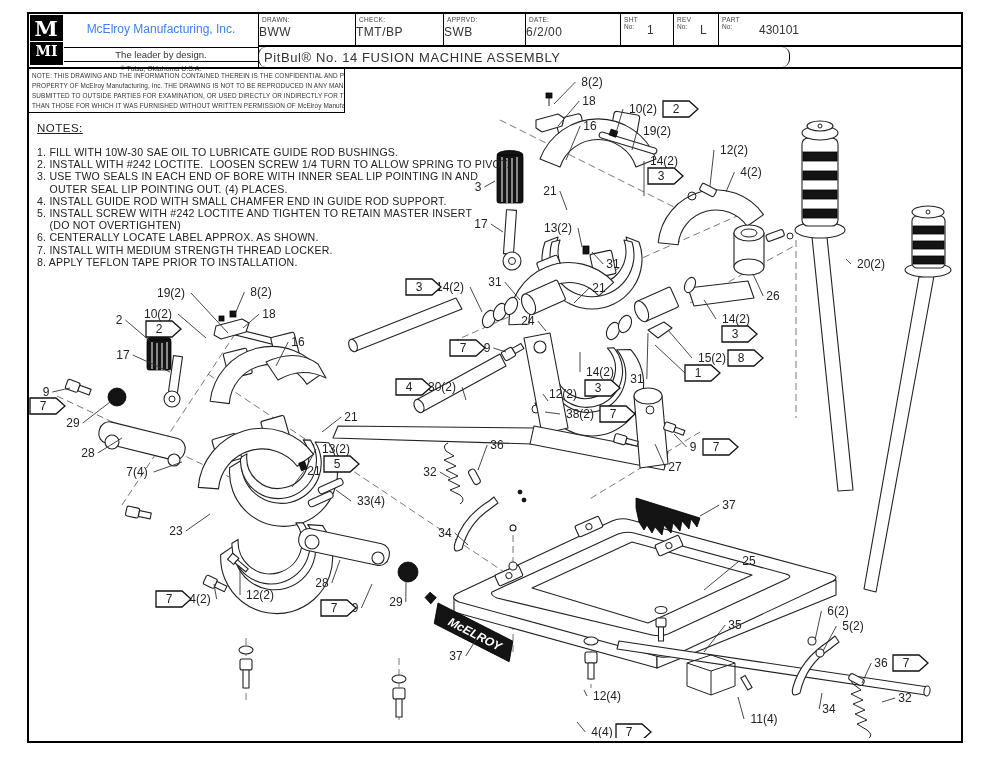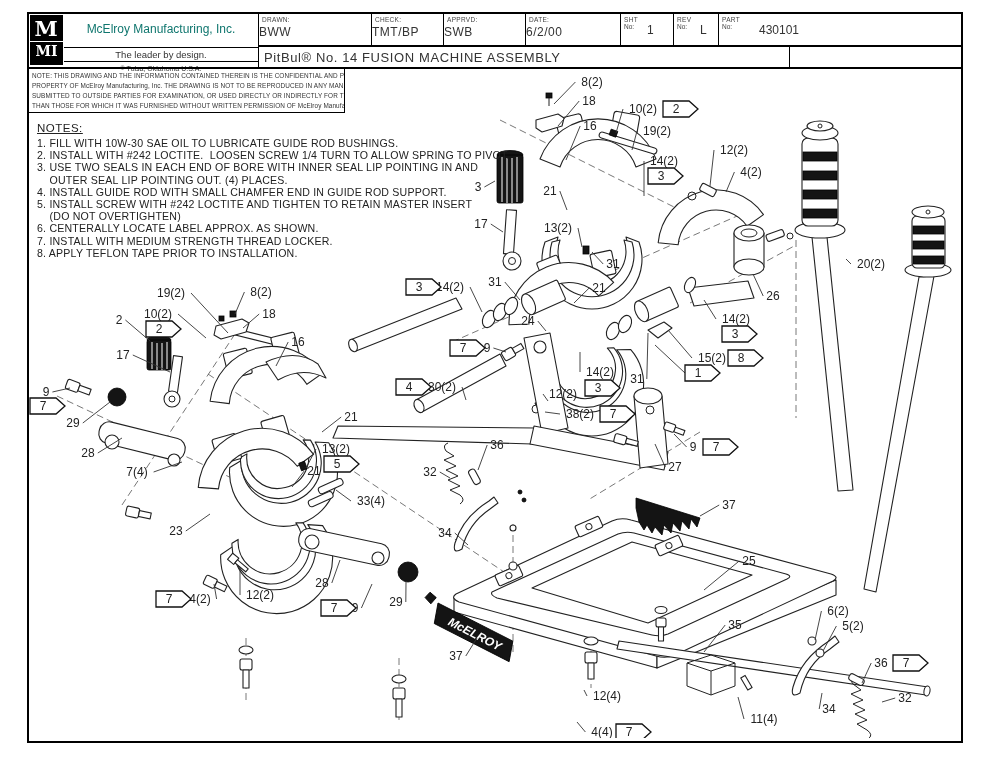--- a/index.html
+++ b/index.html
@@ -6,36 +6,36 @@
     font-family:"Liberation Sans",sans-serif;color:#111;}
   #page{position:relative;width:993px;height:768px;background:#fff;overflow:hidden;}
   #frame{position:absolute;left:27px;top:12px;width:932px;height:727px;border:2.5px solid #000;}
   .abs{position:absolute;}
   
   #logo{left:1px;top:1px;width:33px;height:50px;background:#000;color:#fff;text-align:center;
     font-family:"DejaVu Serif",serif;font-weight:bold;line-height:1;}
   #logo .l1{font-size:21px;margin-top:3px;letter-spacing:1px;}
   #logo .l2{font-size:14px;margin-top:2px;border-top:1.5px solid #fff;padding-top:2px;}
   #companyCell{left:35px;top:0;width:194px;height:53px;border-right:1.5px solid #000;}
-  #companyName{height:25px;border-bottom:1.2px solid #000;font-size:12px;text-align:center;padding-top:8px;color:#0f766e;}
+  #companyName{height:25px;border-bottom:1.2px solid #000;font-size:12px;text-align:center;padding-top:8px;color:#3b82f6;}
   #tagline{height:12px;border-bottom:1.2px solid #000;font-size:9.5px;text-align:center;padding-top:1px;color:#333;}
   #locationRow{font-size:7px;text-align:center;padding-top:3px;color:#333;}
   .cell{top:0;height:31px;border-left:1.5px solid #000;box-sizing:border-box;}
   .cell .lab{position:absolute;left:3px;top:2px;font-size:6.5px;color:#444;letter-spacing:.3px;}
   .cell .lab2{position:absolute;left:3px;top:9px;font-size:6.5px;color:#444;}
   .cell .val{position:absolute;left:0;right:0;top:11px;font-size:12px;color:#333;letter-spacing:.5px;}
   .cell .valr{position:absolute;left:26px;top:9px;font-size:12px;color:#333;}
   #rowline{left:229px;top:31px;width:705px;height:1.5px;background:#000;}
-  #titleCell{left:229px;top:32.5px;width:532px;height:20px;border-left:1.5px solid #000;border-right:1.5px solid #000;box-sizing:border-box;}
+  #titleCell{left:229px;top:32.5px;width:532px;height:20px;border-left:1.5px solid #000;border-right:1.5px solid #000;box-sizing:border-box;border-radius:8px;}
   #titleCell .t{font-size:13px;color:#333;letter-spacing:.6px;padding:3px 0 0 5px;white-space:nowrap;}
   #tbBottom{left:0;top:53px;width:932px;height:1.5px;background:#000;}
   #confBox{left:0;top:54.5px;width:316px;height:44px;border-right:1.5px solid #000;border-bottom:1.5px solid #000;
     box-sizing:border-box;padding:2px 3px;font-size:6.4px;line-height:1.58;color:#333;letter-spacing:.1px;white-space:nowrap;overflow:hidden;}
   #notesBlock{left:8px;top:108px;z-index:2;}
-  #notesHead{font-size:11.5px;text-decoration:underline;letter-spacing:.5px;color:#222;margin-bottom:3px;}
+  #notesHead{font-size:11.5px;text-decoration:underline;letter-spacing:.5px;color:#222;margin-bottom:12px;}
   .note-line{font-size:10.6px;line-height:12.2px;white-space:pre;color:#222;letter-spacing:.2px;}
   svg{position:absolute;left:0;top:0;z-index:1;}
   svg .p{fill:#fff;stroke:#222;stroke-width:1.1;stroke-linejoin:round;}
   svg .ln{fill:none;stroke:#222;stroke-width:1;stroke-linejoin:round;}
   svg .blk{fill:#141414;stroke:#000;stroke-width:.8;}
   svg .dash{fill:none;stroke:#555;stroke-width:.8;stroke-dasharray:7 4;}
   svg .leader{stroke:#333;stroke-width:.9;fill:none;}
   svg .flag{fill:#fff;stroke:#111;stroke-width:1.3;}
   svg .callout-text{font-family:"Liberation Sans",sans-serif;font-size:12px;fill:#222;}
   svg .wht{stroke:#fff;stroke-width:1;fill:none;}
@@ -54,21 +54,21 @@
   <div class="abs" id="companyCell">
     <div id="companyName">McElroy Manufacturing, Inc.</div>
     <div id="tagline">The leader by design.</div>
     <div id="locationRow"><span style="font-size:5.5px;vertical-align:1px;margin-right:2px;">©</span><span>Tulsa, Oklahoma U.S.A.</span></div>
   </div>
 
   <div class="abs cell" style="left:229px;width:97px;">
     <span class="lab">DRAWN:</span>
     <span class="val">BWW</span>
   </div>
-  <div class="abs cell" style="left:326px;width:88px;margin-left:16px;">
+  <div class="abs cell" style="left:326px;width:88px;">
     <span class="lab">CHECK:</span>
     <span class="val">TMT/BP</span>
   </div>
   <div class="abs cell" style="left:414px;width:82px;">
     <span class="lab">APPRVD:</span>
     <span class="val">SWB</span>
   </div>
   <div class="abs cell" style="left:496px;width:95px;">
     <span class="lab">DATE:</span>
     <span class="val">6/2/00</span>

